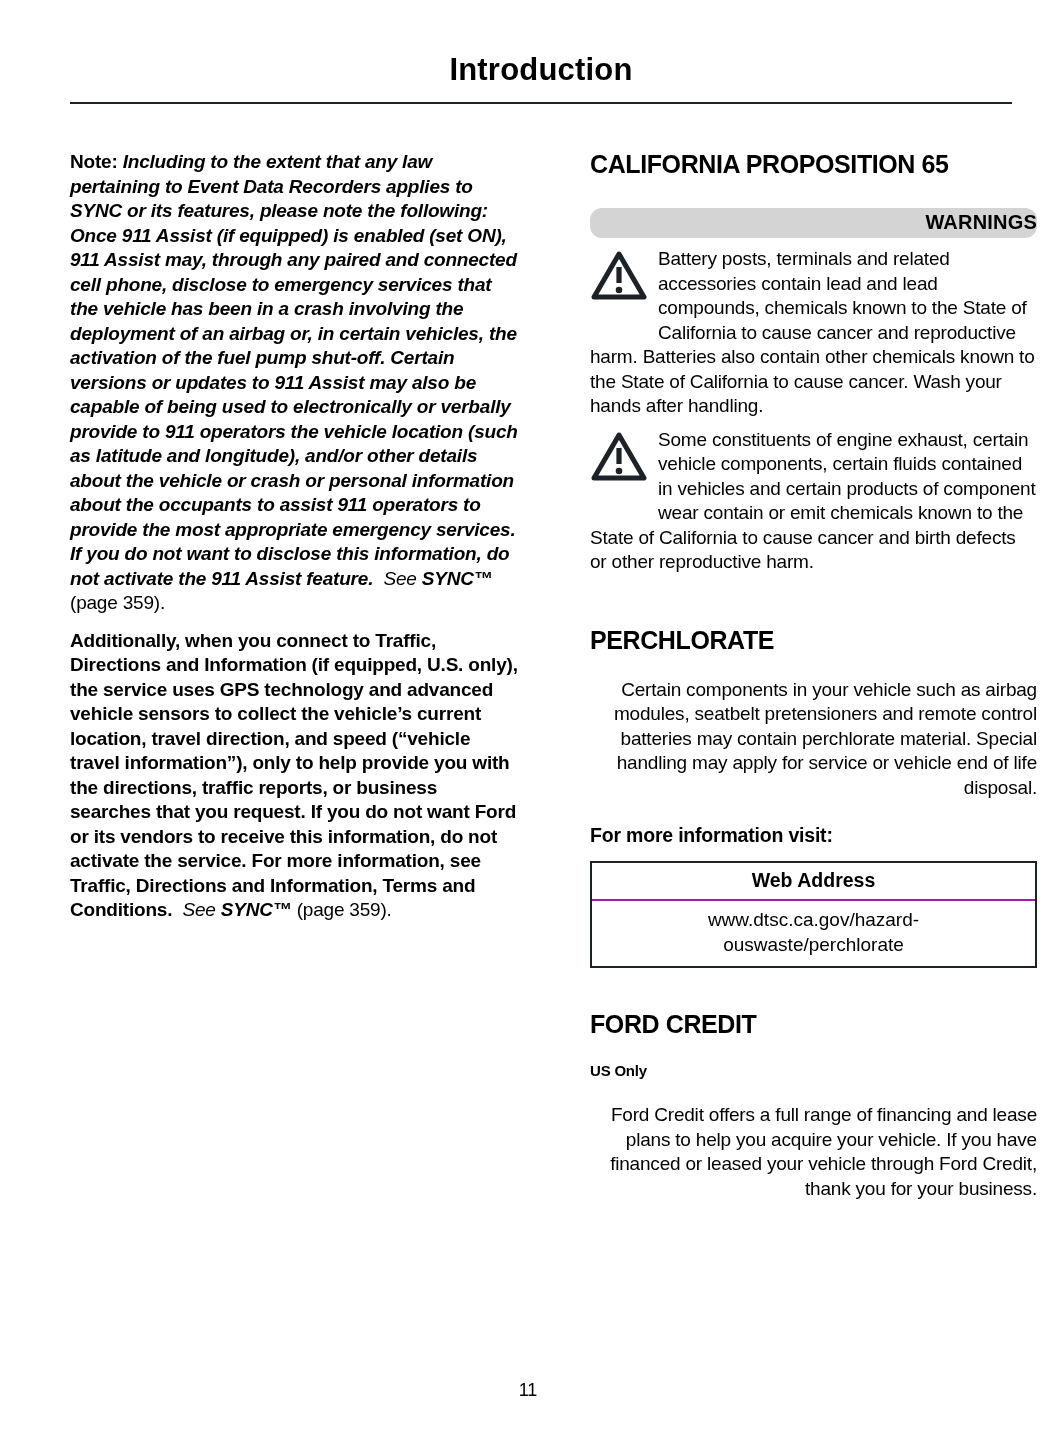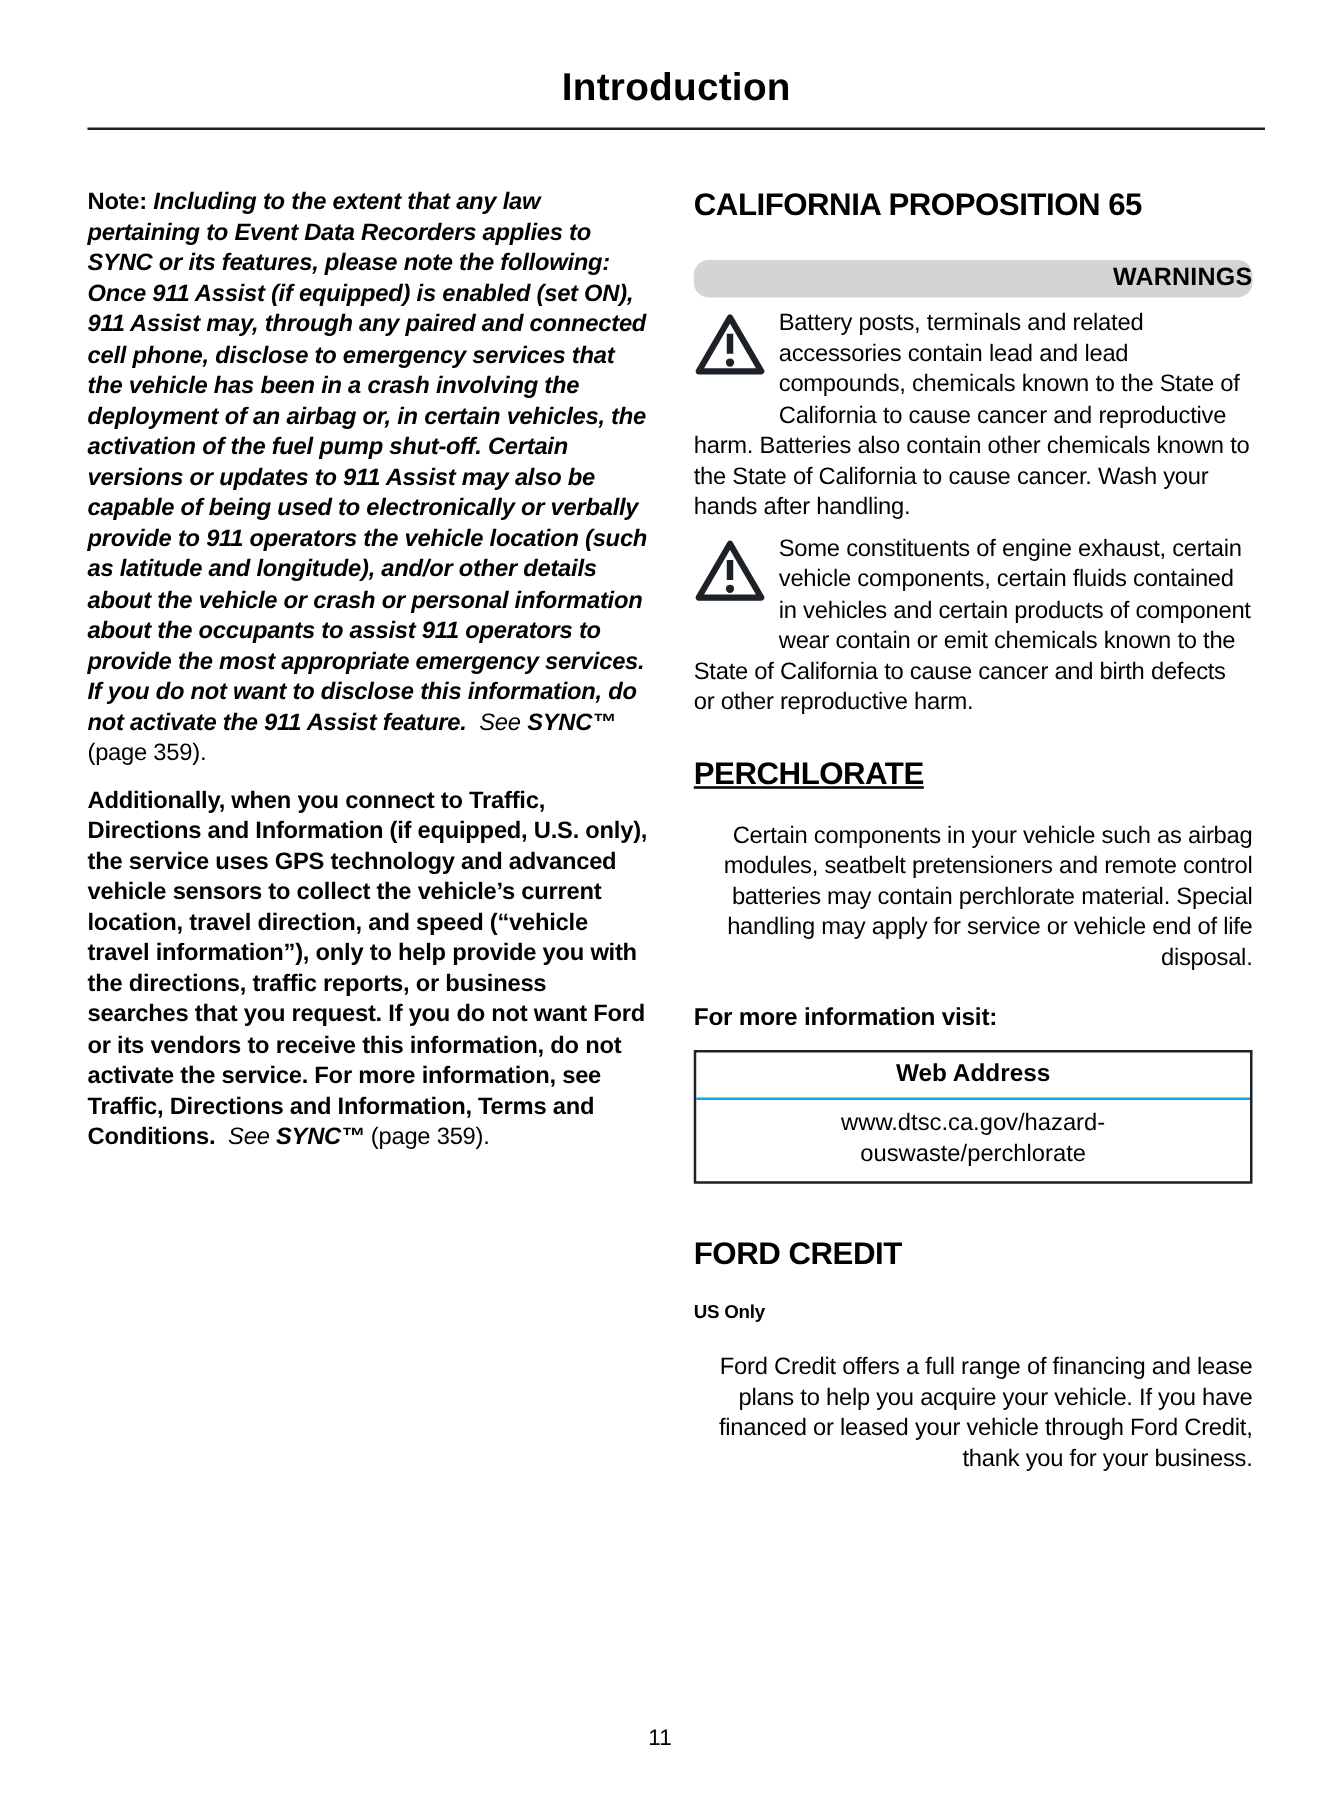--- a/index.html
+++ b/index.html
@@ -19,21 +19,21 @@
     text-align: center;
     font-size: 31px;
     font-weight: bold;
     letter-spacing: 0.2px;
     margin: 6px 0 14px 0;
   }
   .rule {
     border-bottom: 2px solid #1c2227;
     margin-bottom: 46px;
   }
-  .columns { display: flex; gap: 33px; }
+  .columns { display: flex; gap: 68px; }
   .col-left  { width: 452px; flex: none; }
   .col-right { width: 447px; flex: none; }
 
   
   .note {
     margin: 0;
     font-size: 19px;
     line-height: 24.5px;
     font-weight: bold;
     font-style: italic;
@@ -80,38 +80,38 @@
     float: left;
     margin: 3px 10px 18px 0;
   }
   .body-text {
     margin: 24px 0 0 0;
     font-size: 19px;
     line-height: 24.5px;
     letter-spacing: -0.2px;
     text-align: right;
   }
-  .mt-perch { margin-top: 30px; text-decoration: underline; }
+  .mt-perch { margin-top: 51px; }
   .mt-ford  { margin-top: 42px; }
   .more-info {
     margin: 24px 0 0 0;
     font-size: 19.5px;
     font-weight: bold;
     letter-spacing: -0.2px;
   }
   .web-table {
     margin-top: 14px;
     border: 2px solid #1c2227;
   }
   .web-header {
     text-align: center;
     font-weight: bold;
     font-size: 19.5px;
     padding: 6px 0 7px 0;
-    border-bottom: 2px solid #0ea5e9;
+    border-bottom: 2px solid #a21caf;
   }
   .web-cell {
     text-align: center;
     font-size: 19px;
     line-height: 24.5px;
     padding: 7px 0 9px 0;
   }
   .subsection {
     margin: 24px 0 0 0;
     font-size: 15px;

